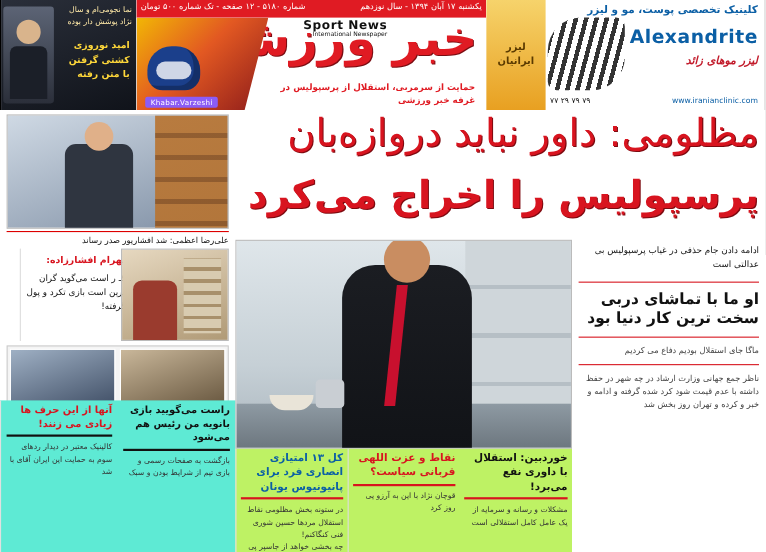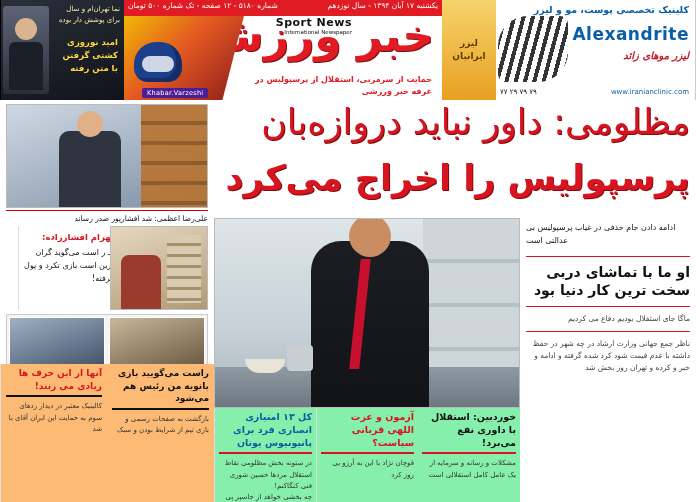--- a/index.html
+++ b/index.html
@@ -93,22 +93,22 @@
   }
   .masthead .photoblock .helmet::after {
     content:""; position:absolute; left:8px; top:14px; width:32px; height:16px;
     background:#cfd6e6; border-radius: 10px;
   }
   .masthead .tagline {
     position: absolute; right: 10px; bottom: 2px; left: 112px;
     font-size: 8px; line-height: 1.5; color: #e01b23; text-align: right; font-weight: bold;
   }
   .masthead .khabarbox {
-    position: absolute; left: 18px; bottom: 2px;
-    background: #4c1d95; color: #fff; font-size: 6.5px; padding: 1px 5px;
+    position: absolute; left: 8px; bottom: 2px;
+    background: #8b5cf6; color: #fff; font-size: 6.5px; padding: 1px 5px;
     border-radius: 2px; letter-spacing: .3px;
   }
 
   .ad-topleft {
     width: 254px; height: 100px;
     background: #ffffff;
     position: relative; overflow: hidden;
     border-right: 1px solid #ccc;
   }
   .ad-topleft .leftpanel {
@@ -231,21 +231,21 @@
     position: absolute; left: 6px; top: 344px; width: 202px; height: 18px;
     background: #e8e8e8; border-top: 2px solid #d8141f;
     font-size: 9px; font-weight: bold; color: #111; text-align: center; line-height: 18px;
   }
 
   
   .rightcol {
     position: absolute; right: 0; top: 218px; width: 176px; height: 284px;
     background: #ffffff; padding: 4px 6px;
   }
-  .rc-block { margin-bottom: 8px; text-align: left; }
+  .rc-block { margin-bottom: 8px; text-align: right; }
   .rc-block .t {
     font-size: 8px; color: #111; line-height: 1.6;
   }
   .rc-hero {
     font-size: 14px; font-weight: bold; color: #111; line-height: 1.35; text-align: right;
     margin: 6px 0;
   }
   .rc-rule { height: 1px; background: #d8141f; margin: 6px 0; }
   .rc-small { font-size: 7.5px; color: #444; line-height: 1.6; text-align: right; }
 
@@ -285,55 +285,55 @@
     background: #c9ced3; border-radius: 4px;
   }
   .centerphoto .bowl {
     position: absolute; left: 30px; bottom: 34px; width: 40px; height: 14px;
     background: #e9e4d8; border-radius: 0 0 18px 18px;
   }
 
   
   .centermid {
     position: absolute; left: 214px; top: 408px; width: 306px; height: 94px;
-    background: #86efac; display: flex; flex-direction: row-reverse;
+    background: #bef264; display: flex; flex-direction: row-reverse;
   }
   .cm-col {
     width: 102px; padding: 3px 4px; border-left: 1px solid #ddd; text-align: right;
   }
   .cm-col:last-child { border-left: none; }
   .cm-col .ttl {
     font-size: 9.5px; font-weight: bold; color: #d8141f; line-height: 1.35; margin-bottom: 3px;
   }
   .cm-col .ttl.blue { color: #0b5fa5; }
   .cm-col .ttl.black { color: #111; }
   .cm-col .bd { font-size: 7px; color: #333; line-height: 1.6; }
   .cm-col .bar { height: 2px; background: #d8141f; margin: 3px 0 4px; }
 
   
   .bottomleft {
     position: absolute; left: 0; top: 364px; width: 214px; height: 138px;
-    background: #fdba74; display: flex; flex-direction: row-reverse;
+    background: #5eead4; display: flex; flex-direction: row-reverse;
   }
   .bl-col { width: 107px; padding: 3px 5px; text-align: right; border-left: 1px solid #e0e0e0; }
   .bl-col:last-child { border-left: none; }
   .bl-col .ttl { font-size: 9px; font-weight: bold; color: #111; line-height: 1.4; }
   .bl-col .ttl.red { color: #d8141f; }
   .bl-col .bar { height: 2px; background: #111; margin: 3px 0 4px; }
   .bl-col .bd { font-size: 7px; color: #333; line-height: 1.65; }
 </style>
 </head>
 <body>
 
 <div id="page">
 
   <div class="topstrip">
 
     <div class="ad-topright">
-      <div class="headline">نما تهران‌ام و سال برای پوشش دار بوده</div>
+      <div class="headline">نما نجومی‌ام و سال نژاد پوشش دار بوده</div>
       <div class="yellowline">
         <span>امید نوروزی</span><br>
         <span>کشتی گرفتن</span><br>
         <span>با متن رفته</span>
       </div>
       <div class="portrait"></div>
     </div>
 
     <div class="masthead">
       <div class="redband">
@@ -417,21 +417,21 @@
   </div>
 
   <div class="centermid">
     <div class="cm-col">
       <div class="ttl blue">کل ۱۳ امتیازی انصاری فرد برای پانیونیوس یونان</div>
       <div class="bar"></div>
       <div class="bd">در ستونه بخش مظلومی نقاط استقلال مردها حسین شوری فنی کنگاکنم! </div>
       <div class="bd">چه بخشی خواهد از جاسپر پی خواهد اجرا</div>
     </div>
     <div class="cm-col">
-      <div class="ttl">آزمون و عزت اللهی قربانی سیاست؟</div>
+      <div class="ttl">نقاط و عزت اللهی قربانی سیاست؟</div>
       <div class="bar"></div>
       <div class="bd">قوچان نژاد با این به آرزو یی روز کرد</div>
     </div>
     <div class="cm-col">
       <div class="ttl black">خوردبین: استقلال با داوری نفع می‌برد!</div>
       <div class="bar"></div>
       <div class="bd">مشکلات و رسانه و سرمایه از یک عامل کامل استقلالی است</div>
     </div>
   </div>
 

